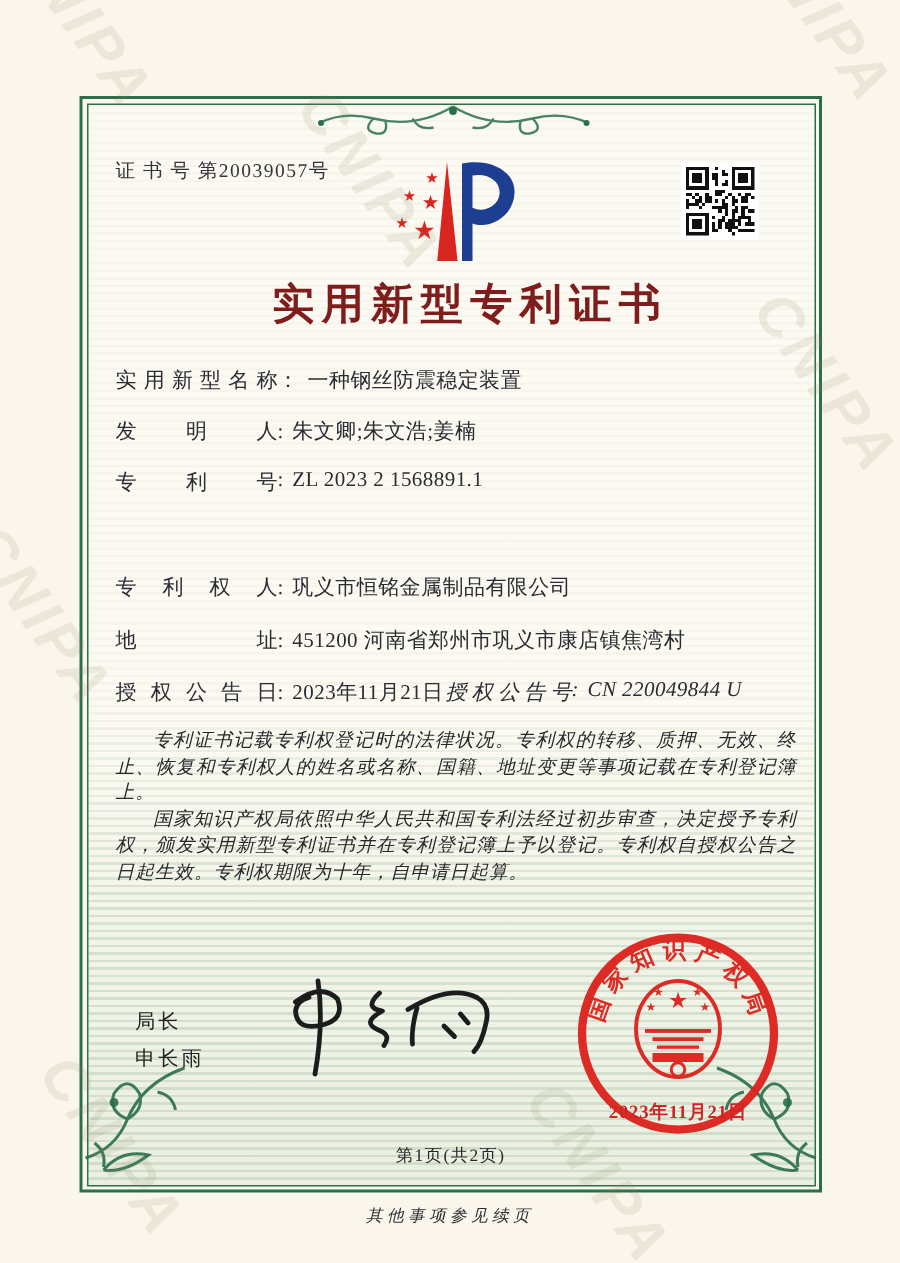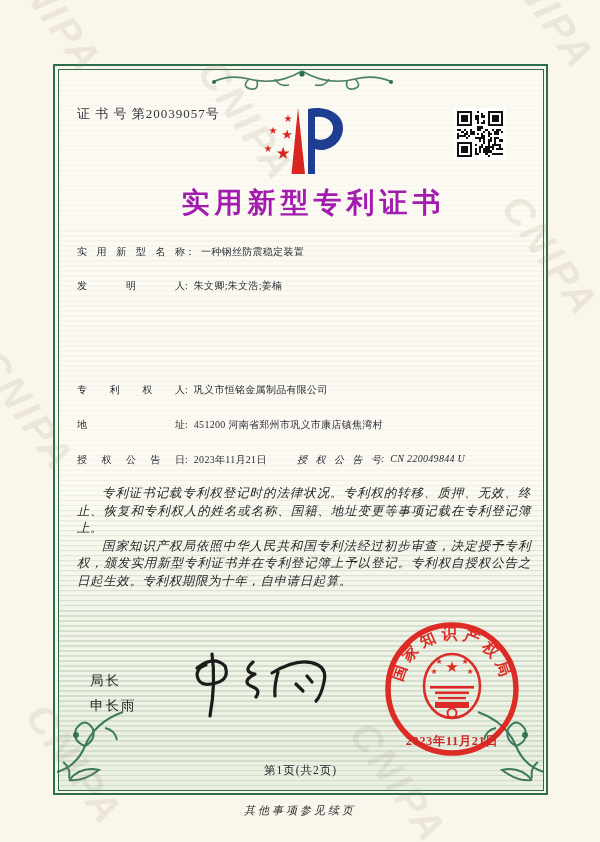--- a/index.html
+++ b/index.html
@@ -57,24 +57,24 @@
     font-size:13px; letter-spacing:1px; color:#33333a;
   }
   .logo { position:absolute; left:203px; top:38px; }
   .qr-box {
     position:absolute; left:399px; top:42px;
     background:#fff; padding:3px; line-height:0;
   }
   .title {
     position:absolute; left:0; top:118px; width:100%;
     text-align:center; font-size:28px; font-weight:bold;
-    letter-spacing:5px; color:#a21caf;padding-left:26px;
-  }
-  
-  .field-row { position:absolute; left:22px; font-size:10px; white-space:nowrap; }
+    letter-spacing:5px; color:#7f1d1d;padding-left:26px;
+  }
+  
+  .field-row { position:absolute; left:22px; font-size:14px; white-space:nowrap; }
   .field-label {
     display:inline-block; width:108px;
     text-align:justify; text-align-last:justify; -moz-text-align-last:justify;
     vertical-align:top;
   }
   .field-colon { display:inline-block; margin-right:6px; }
   .field-value { letter-spacing:0.3px; }
   .grant-no { position:absolute; left:220px; top:0; white-space:nowrap;font-style:italic; }
   .grant-no .field-label { width:84px; }
   
@@ -298,20 +298,23 @@
     </div>
 
     <div class="title">实用新型专利证书</div>
 
     <div class="field-row" style="top:179px;">
       <span class="field-label">实用新型名称</span><span class="field-colon">：</span><span class="field-value">一种钢丝防震稳定装置</span>
     </div>
     <div class="field-row" style="top:213px;">
       <span class="field-label">发明人</span><span class="field-colon">:</span><span class="field-value">朱文卿;朱文浩;姜楠</span>
     </div>
+    <div class="field-row" style="top:247px;">
+      <span class="field-label">专利号</span><span class="field-colon">:</span><span class="field-value">ZL 2023 2 1568891.1</span>
+    </div>
     <div class="field-row" style="top:317px;">
       <span class="field-label">专利权人</span><span class="field-colon">:</span><span class="field-value">巩义市恒铭金属制品有限公司</span>
     </div>
     <div class="field-row" style="top:352px;">
       <span class="field-label">地址</span><span class="field-colon">:</span><span class="field-value">451200 河南省郑州市巩义市康店镇焦湾村</span>
     </div>
     <div class="field-row" style="top:387px;">
       <span class="field-label">授权公告日</span><span class="field-colon">:</span><span class="field-value">2023年11月21日</span>
       <span class="grant-no">
         <span class="field-label">授权公告号</span><span class="field-colon">:</span><span class="field-value">CN 220049844 U</span>

